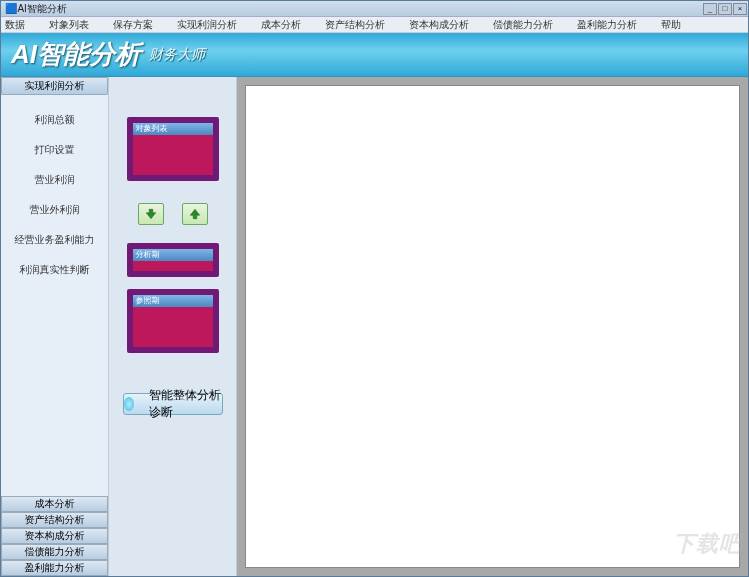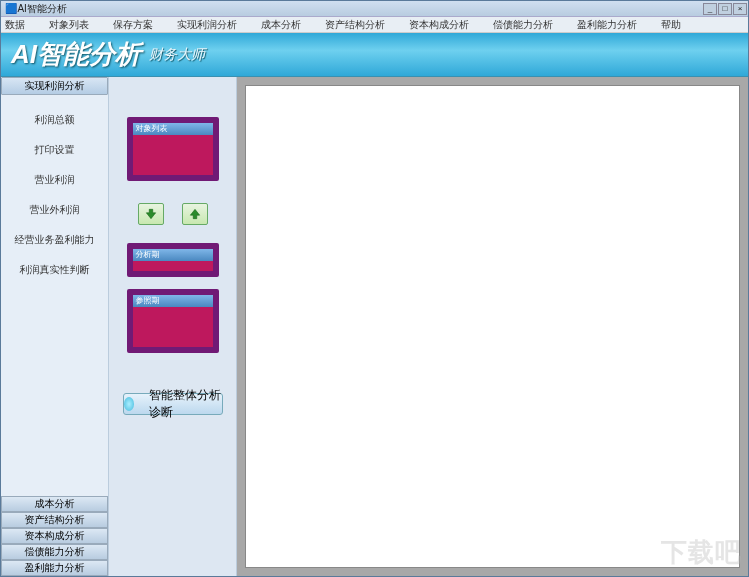--- a/index.html
+++ b/index.html
@@ -34,21 +34,21 @@
 .panelbox.small .pbody{height:10px;}
 .arrowrow{display:flex;gap:18px;margin:10px 0 18px 0;}
 .arrowbtn{width:26px;height:22px;background:linear-gradient(#e8f4e0,#c8e8b0);border:1px solid #6a6;border-radius:2px;display:flex;align-items:center;justify-content:center;cursor:pointer;}
 .arrowbtn svg{width:14px;height:14px;}
 .bigbtn{margin-top:28px;width:100px;height:22px;background:linear-gradient(#e6f2fb,#bcd8ee);border:1px solid #7ab;border-radius:3px;font-size:12px;display:flex;align-items:center;justify-content:center;cursor:pointer;gap:15px;}
 .bigbtn .ic{width:14px;height:14px;border-radius:50%;background:radial-gradient(#aef,#4bd);}
 
 .canvas{flex:1;background:#a8a8a8;padding:8px;}
 .page{width:100%;height:100%;background:#fff;border:1px solid #888;}
 
-.watermark{position:absolute;right:6px;bottom:6px;font-size:26px;color:rgba(180,180,180,.35);font-weight:bold;letter-spacing:1px;pointer-events:none;}
+.watermark{position:absolute;right:6px;bottom:17px;font-size:22px;color:rgba(180,180,180,.35);font-weight:bold;font-style:italic;letter-spacing:1px;pointer-events:none;}
 </style>
 </head>
 <body>
 
 <div class="window">
 
   <div class="titlebar">
     <span>🟦</span>
     <span>AI智能分析</span>
     <span class="spacer"></span>

